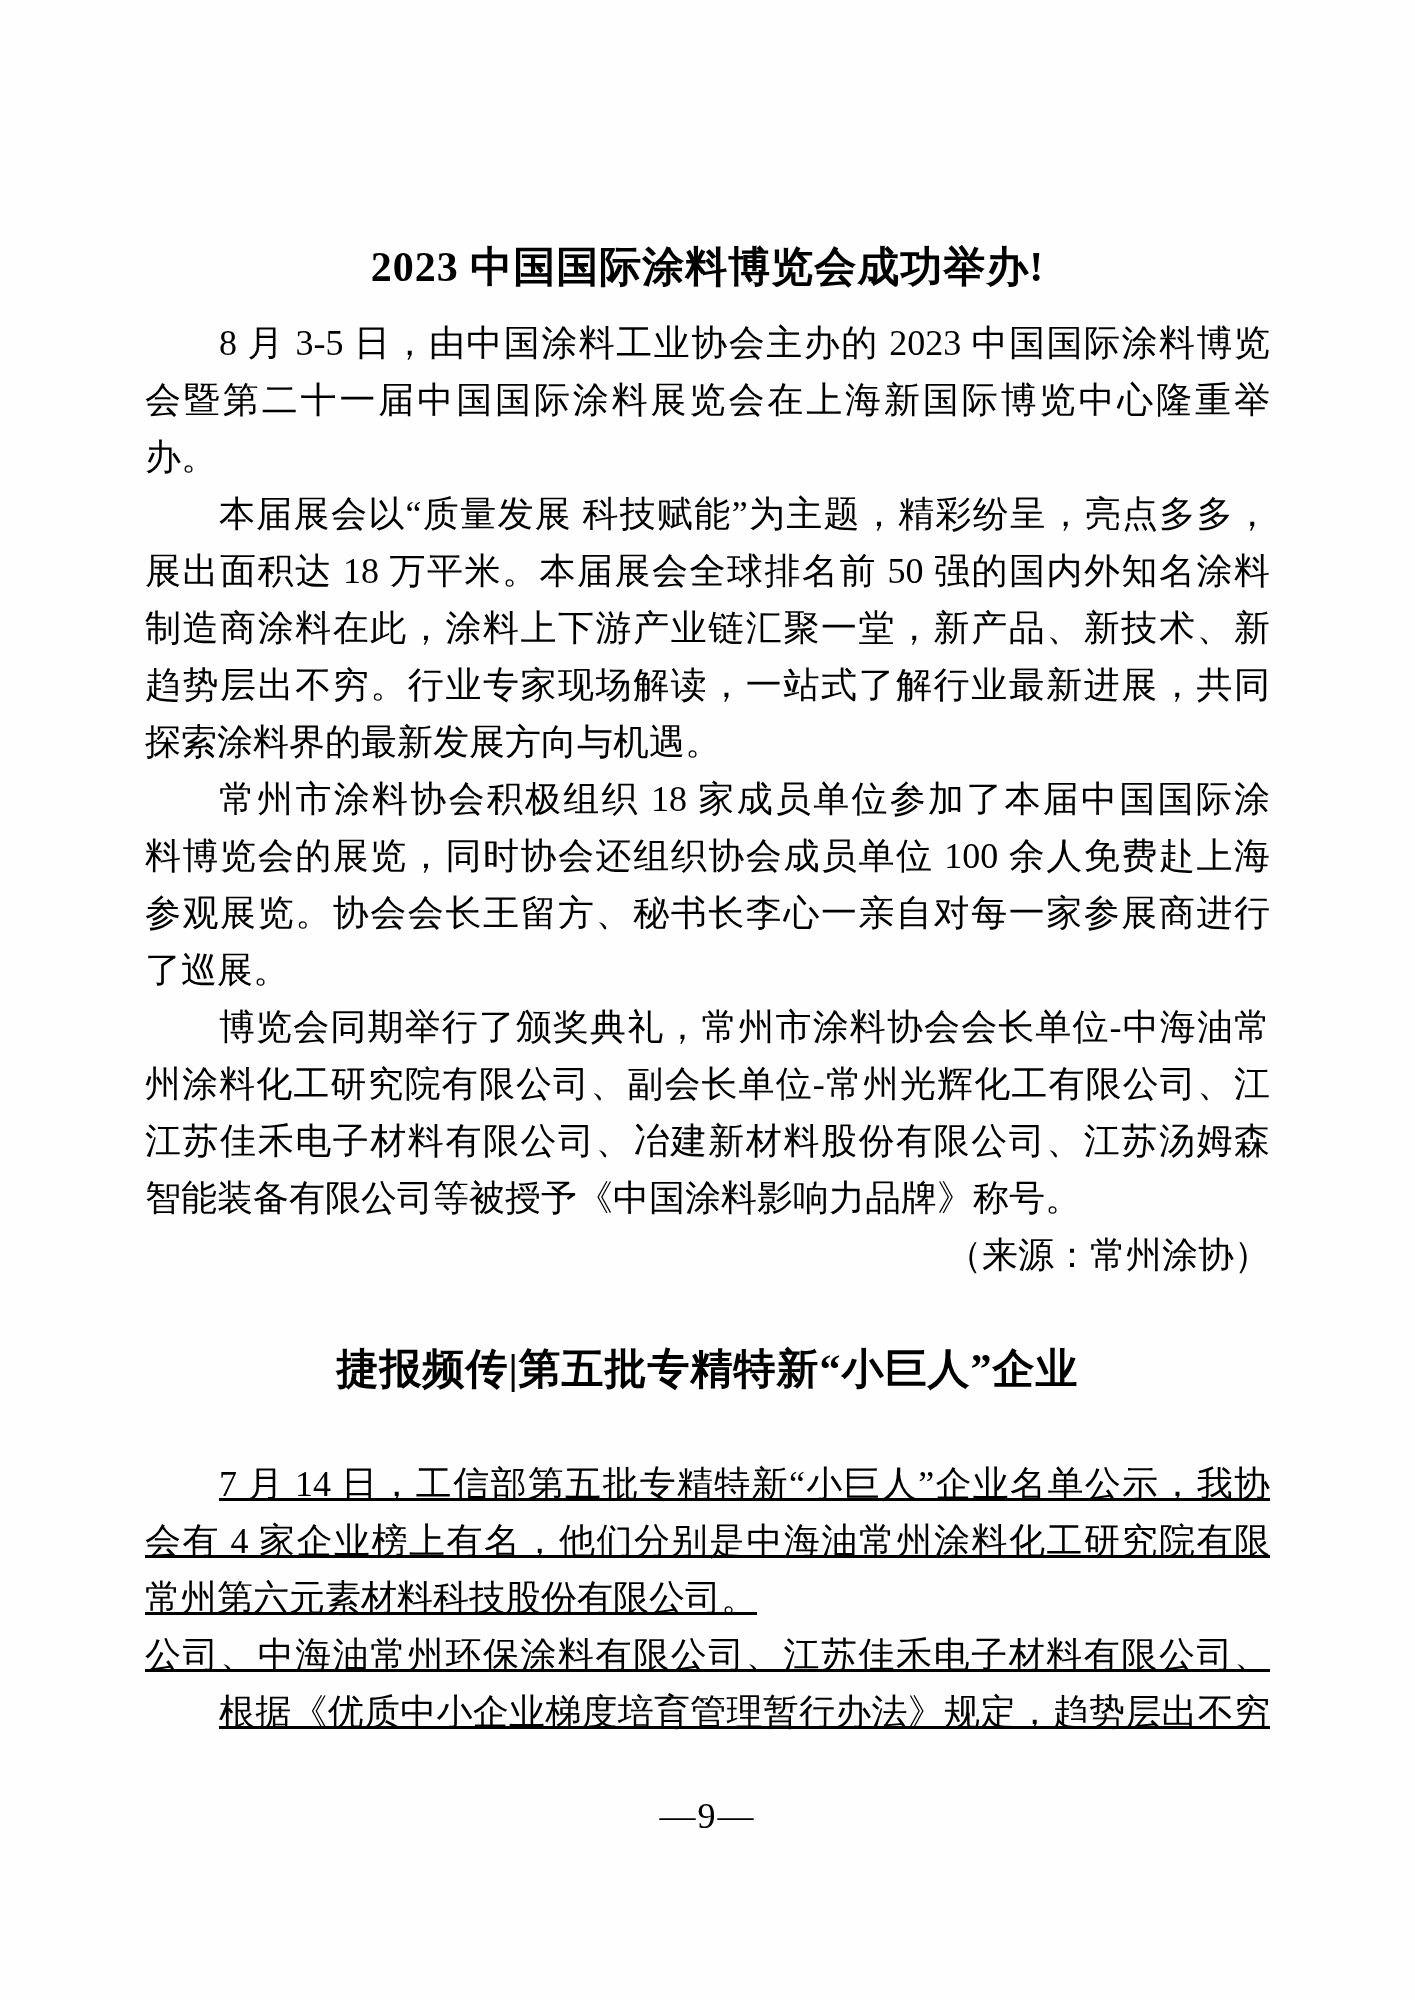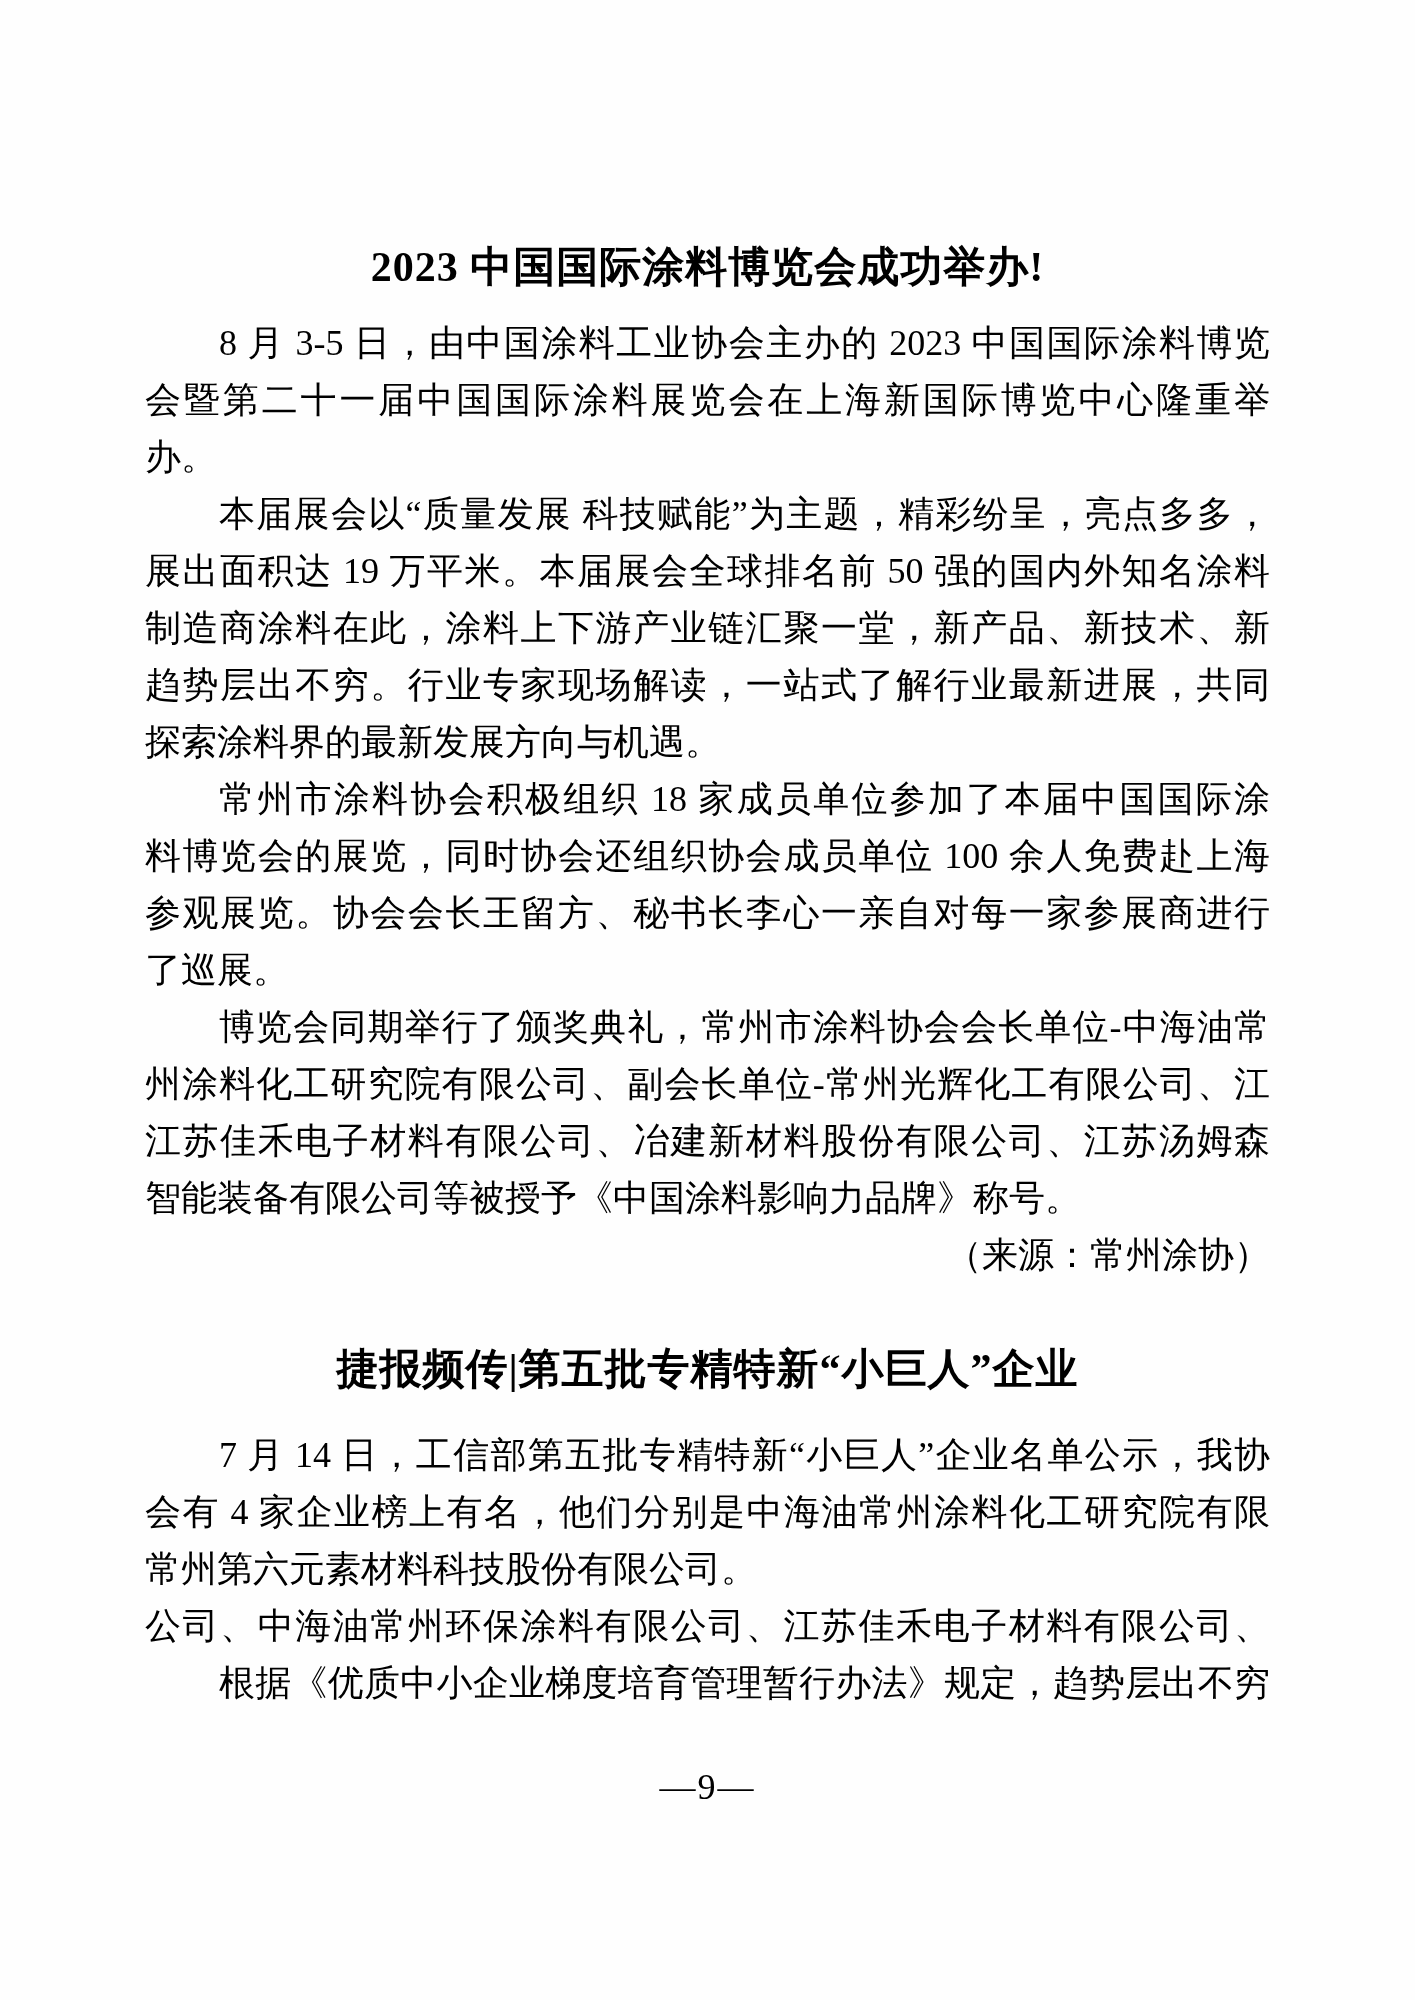--- a/index.html
+++ b/index.html
@@ -35,21 +35,22 @@
     padding-top: 0;
     margin-top: 60px;
     line-height: 50px;
   }
   .art-body {
     font-size: 36px;
     line-height: 57px;
     margin-top: 24px;
   }
   .art-body.second {
-    margin-top: 33px;
+    margin-top: 62px;
+    text-decoration: underline;
   }
   .line {
     text-align: justify;
     text-align-last: left;
   }
   .line.fill {
     text-align-last: justify;
   }
   .line.indent {
     text-indent: 74px;
@@ -73,21 +74,21 @@
 <div class="page">
   <div class="content">
 
     <h1 class="doc-title">2023 中国国际涂料博览会成功举办!</h1>
 
     <div class="art-body">
         <div class="line indent fill">8 月 3-5 日，由中国涂料工业协会主办的 2023 中国国际涂料博览</div>
         <div class="line fill">会暨第二十一届中国国际涂料展览会在上海新国际博览中心隆重举</div>
         <div class="line">办。</div>
         <div class="line indent fill">本届展会以“质量发展 科技赋能”为主题，精彩纷呈，亮点多多，</div>
-        <div class="line fill">展出面积达 19 万平米。本届展会全球排名前 50 强的国内外知名涂料</div>
+        <div class="line fill">展出面积达 18 万平米。本届展会全球排名前 50 强的国内外知名涂料</div>
         <div class="line fill">制造商涂料在此，涂料上下游产业链汇聚一堂，新产品、新技术、新</div>
         <div class="line fill">趋势层出不穷。行业专家现场解读，一站式了解行业最新进展，共同</div>
         <div class="line">探索涂料界的最新发展方向与机遇。</div>
         <div class="line indent fill">常州市涂料协会积极组织 18 家成员单位参加了本届中国国际涂</div>
         <div class="line fill">料博览会的展览，同时协会还组织协会成员单位 100 余人免费赴上海</div>
         <div class="line fill">参观展览。协会会长王留方、秘书长李心一亲自对每一家参展商进行</div>
         <div class="line">了巡展。</div>
         <div class="line indent fill">博览会同期举行了颁奖典礼，常州市涂料协会会长单位-中海油常</div>
         <div class="line fill">州涂料化工研究院有限公司、副会长单位-常州光辉化工有限公司、江</div>
         <div class="line fill">江苏佳禾电子材料有限公司、冶建新材料股份有限公司、江苏汤姆森</div>

